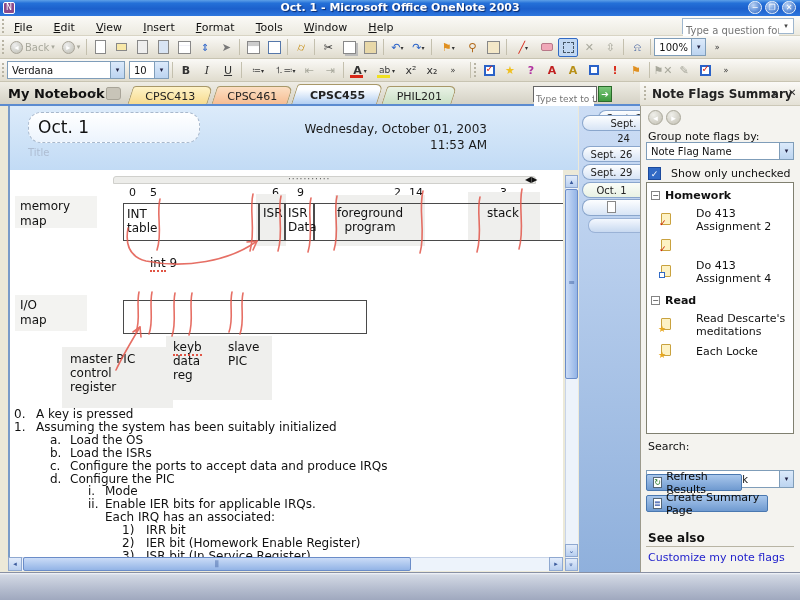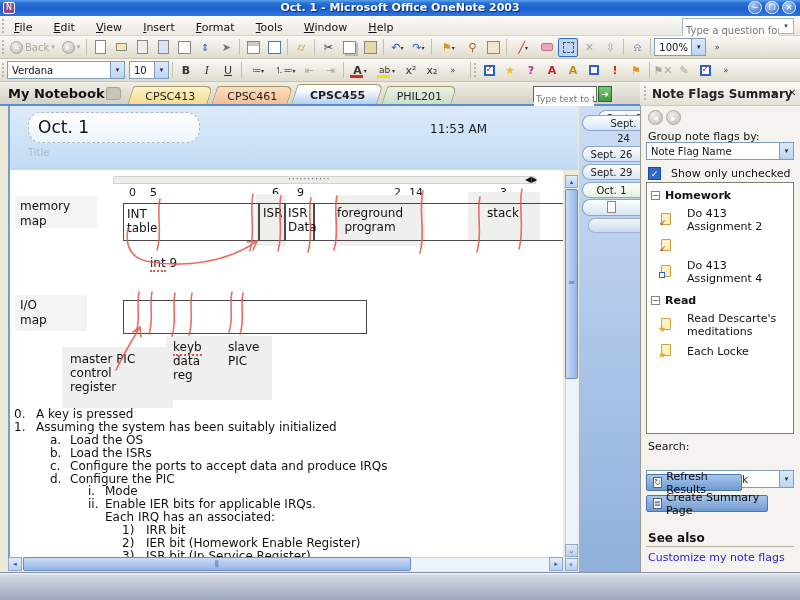--- a/index.html
+++ b/index.html
@@ -141,21 +141,21 @@
   #tp-combo1 { left:646px; top:142px; width:148px; }
   #tp-checkrow { left:648px; top:163px; }
   .bluecheck { width:13px; height:13px; background:#316AC5; border:1px solid #1C4A9C; color:#fff; font-size:9px; text-align:center; line-height:12px; display:inline-block; vertical-align:middle; }
   .bluecheck::before { content:"✓"; }
   #tp-checklabel { font-size:11px; color:#111; margin-left:5px; vertical-align:middle; }
   #tp-list { left:646px; top:182px; width:148px; height:252px; background:#fff; border:1px solid #808070; overflow:hidden; }
   .nf-group { display:flex; align-items:center; gap:5px; padding:6px 4px 2px 4px; }
   .minusbox { width:9px; height:9px; border:1px solid #848484; background:#fff; font-size:8px; line-height:7px; text-align:center; color:#333; }
   .minusbox::before { content:"−"; }
   .nf-gname { font-size:11px; font-weight:bold; color:#111; }
-  .nf-item { display:flex; align-items:center; gap:14px; padding:3px 2px 3px 12px; }
+  .nf-item { display:flex; align-items:center; gap:23px; padding:3px 2px 3px 12px; }
   .nf-label { font-size:11px; color:#111; }
   .nf-ico { width:14px; height:14px; position:relative; flex:none; }
   .nf-ico .note { position:absolute; left:2px; top:0; width:10px; height:12px; background:#FDF2C4; border:1px solid #C9A23F; border-radius:1px; }
   .nf-ico .chk { position:absolute; left:0; bottom:-1px; font-size:9px; color:#CC2200; font-weight:bold; }
   .nf-ico .chk::before { content:"✓"; }
   .nf-ico .box { position:absolute; left:0; bottom:1px; width:6px; height:6px; border:1px solid #316AC5; background:#fff; }
   .nf-ico .star { position:absolute; left:-1px; bottom:-2px; font-size:9px; color:#E8A820; }
   .nf-ico .star::before { content:"★"; }
   #tp-searchlbl { left:648px; top:440px; font-size:11px; color:#111; }
   #tp-combo2 { left:646px; top:452px; width:148px; }
@@ -419,20 +419,21 @@
   <div id="find-box" class="abs">
     <input placeholder="Type text to find" style="">
   </div>
   <div id="find-go" class="abs"></div>
 
   <div id="page-header" class="abs"></div>
   <div id="title-box" class="abs"></div>
   <div id="page-title" class="abs">Oct. 1</div>
   <div id="title-ph" class="abs">Title</div>
   <div id="page-date" class="abs">
+    <div>Wednesday, October 01, 2003</div>
     <div>11:53 AM</div>
   </div>
 
   <div id="page-body" class="abs"></div>
 
   <div id="cont-band" class="abs"></div>
   <div id="cont-dots" class="abs"></div>
   <div id="cont-resize" class="abs"></div>
 
   <div id="mem-label" class="abs notebox preline">memory

